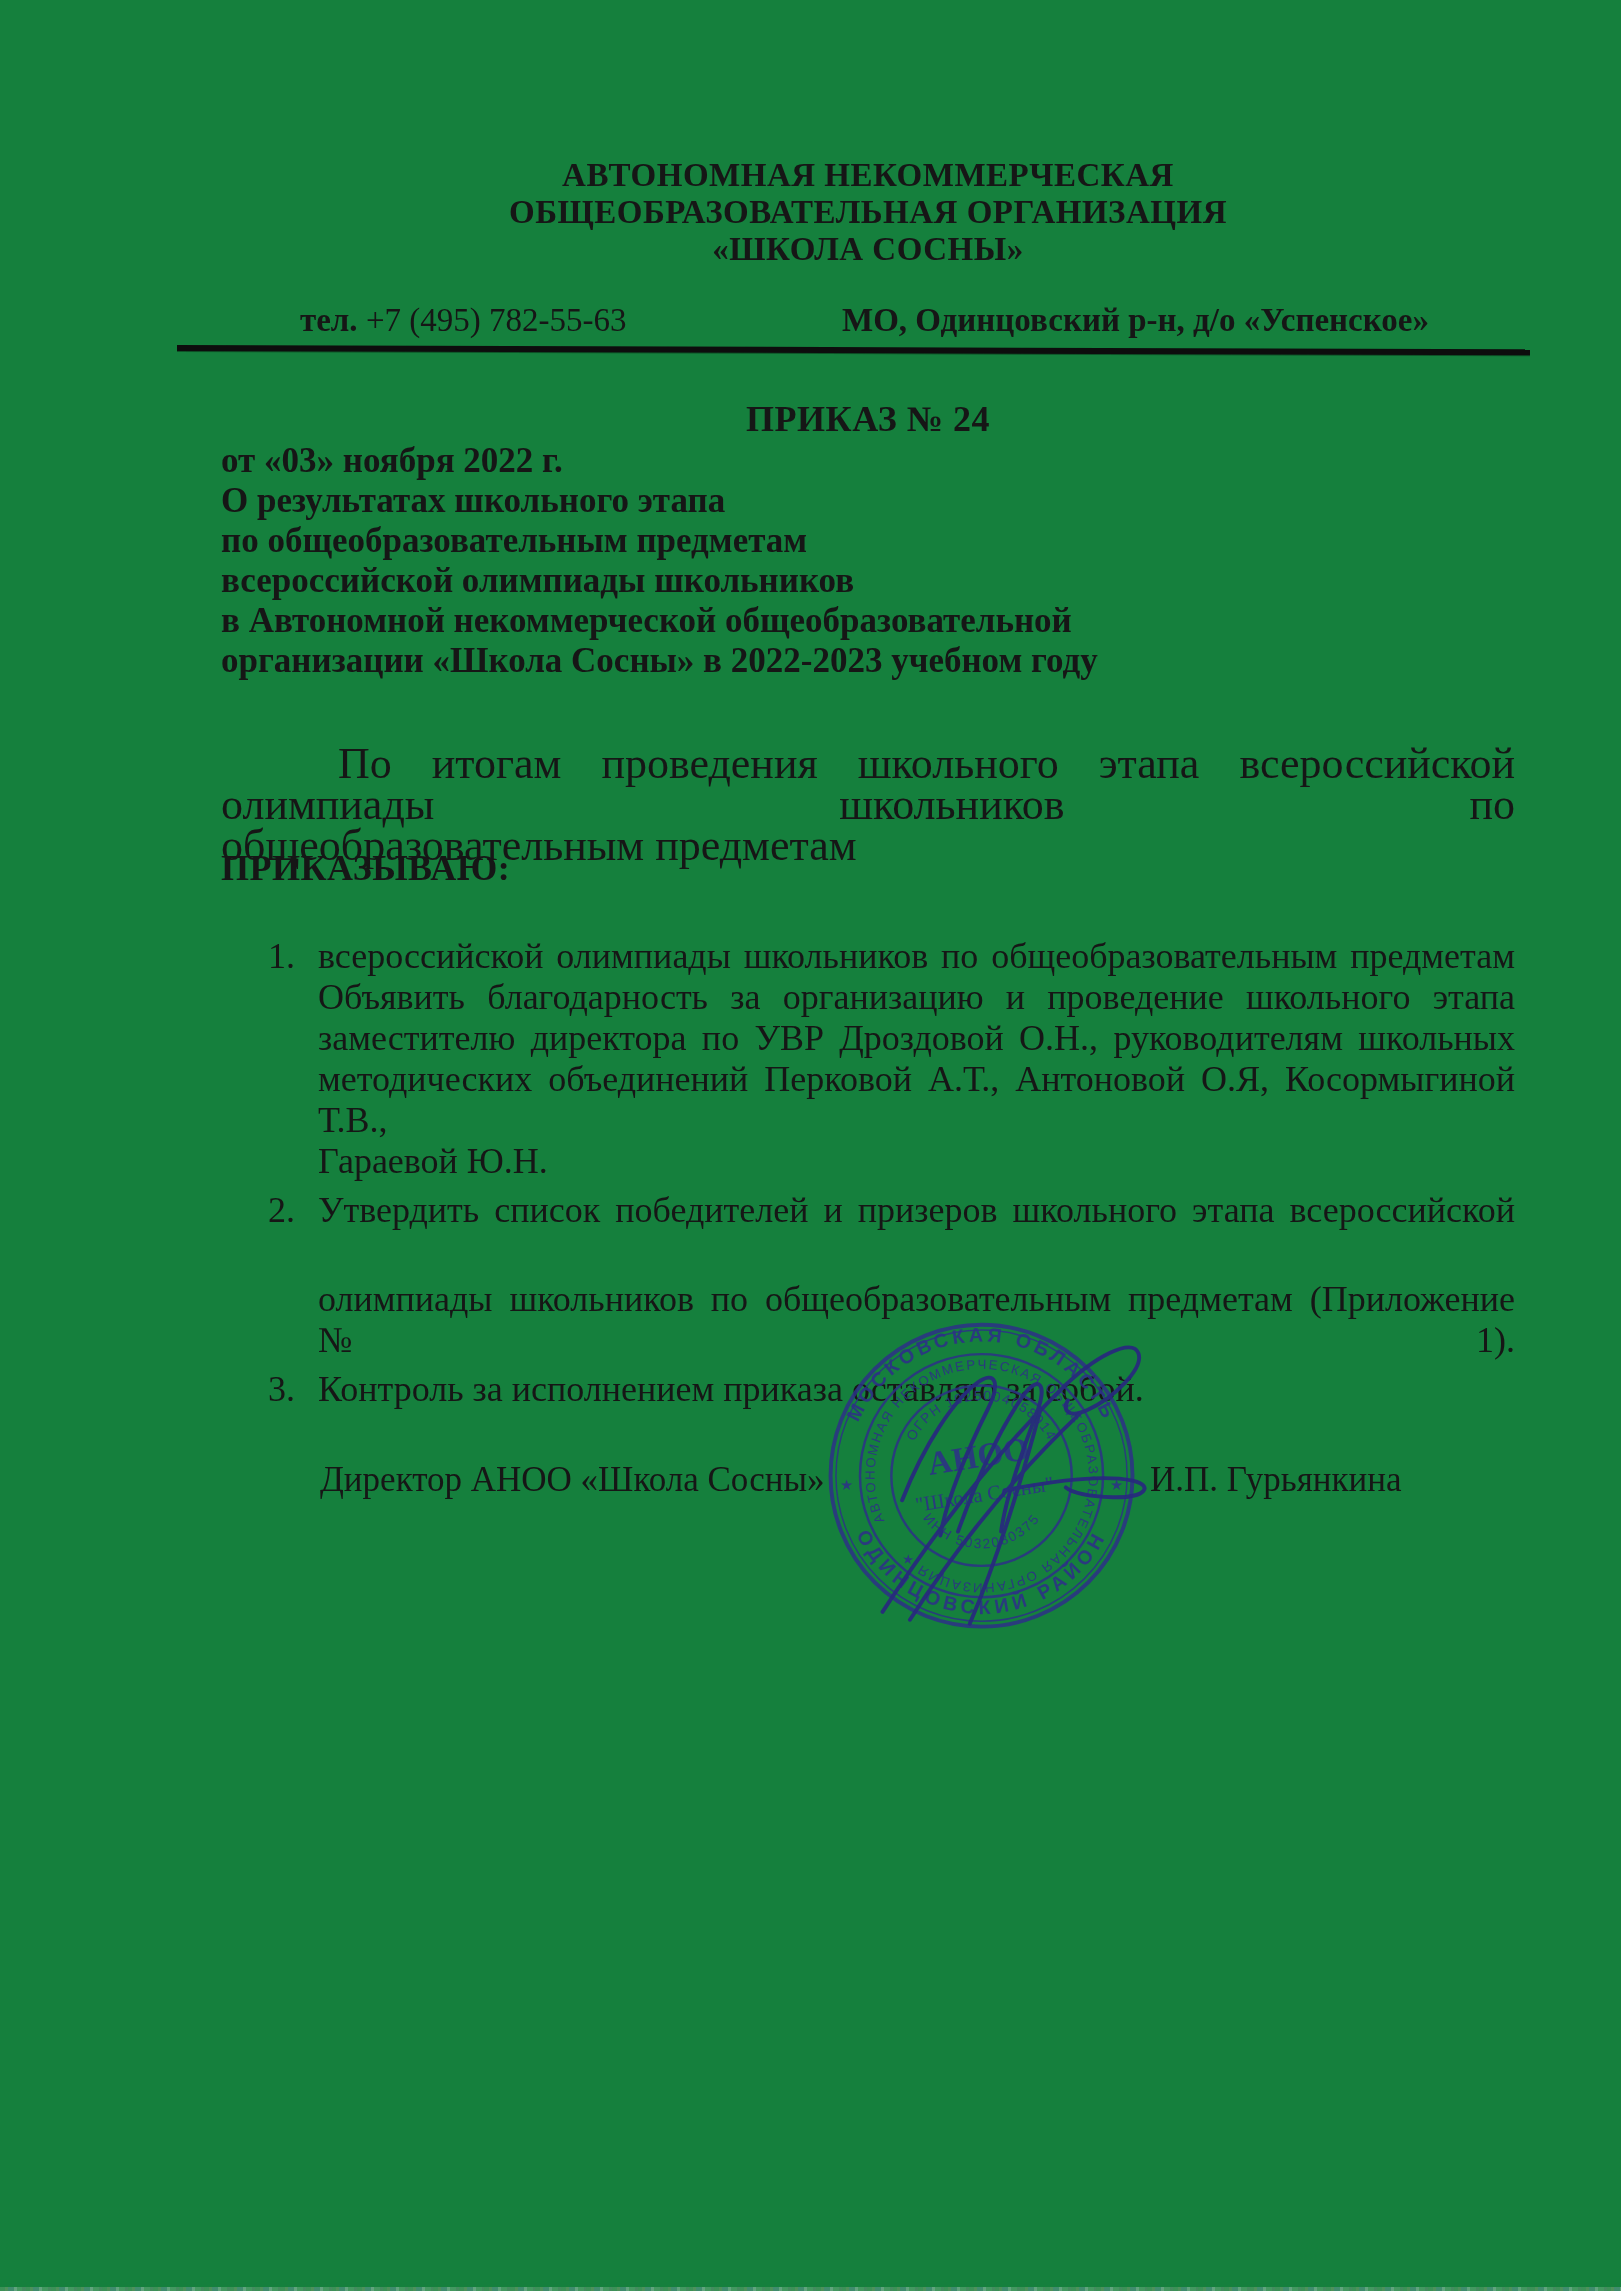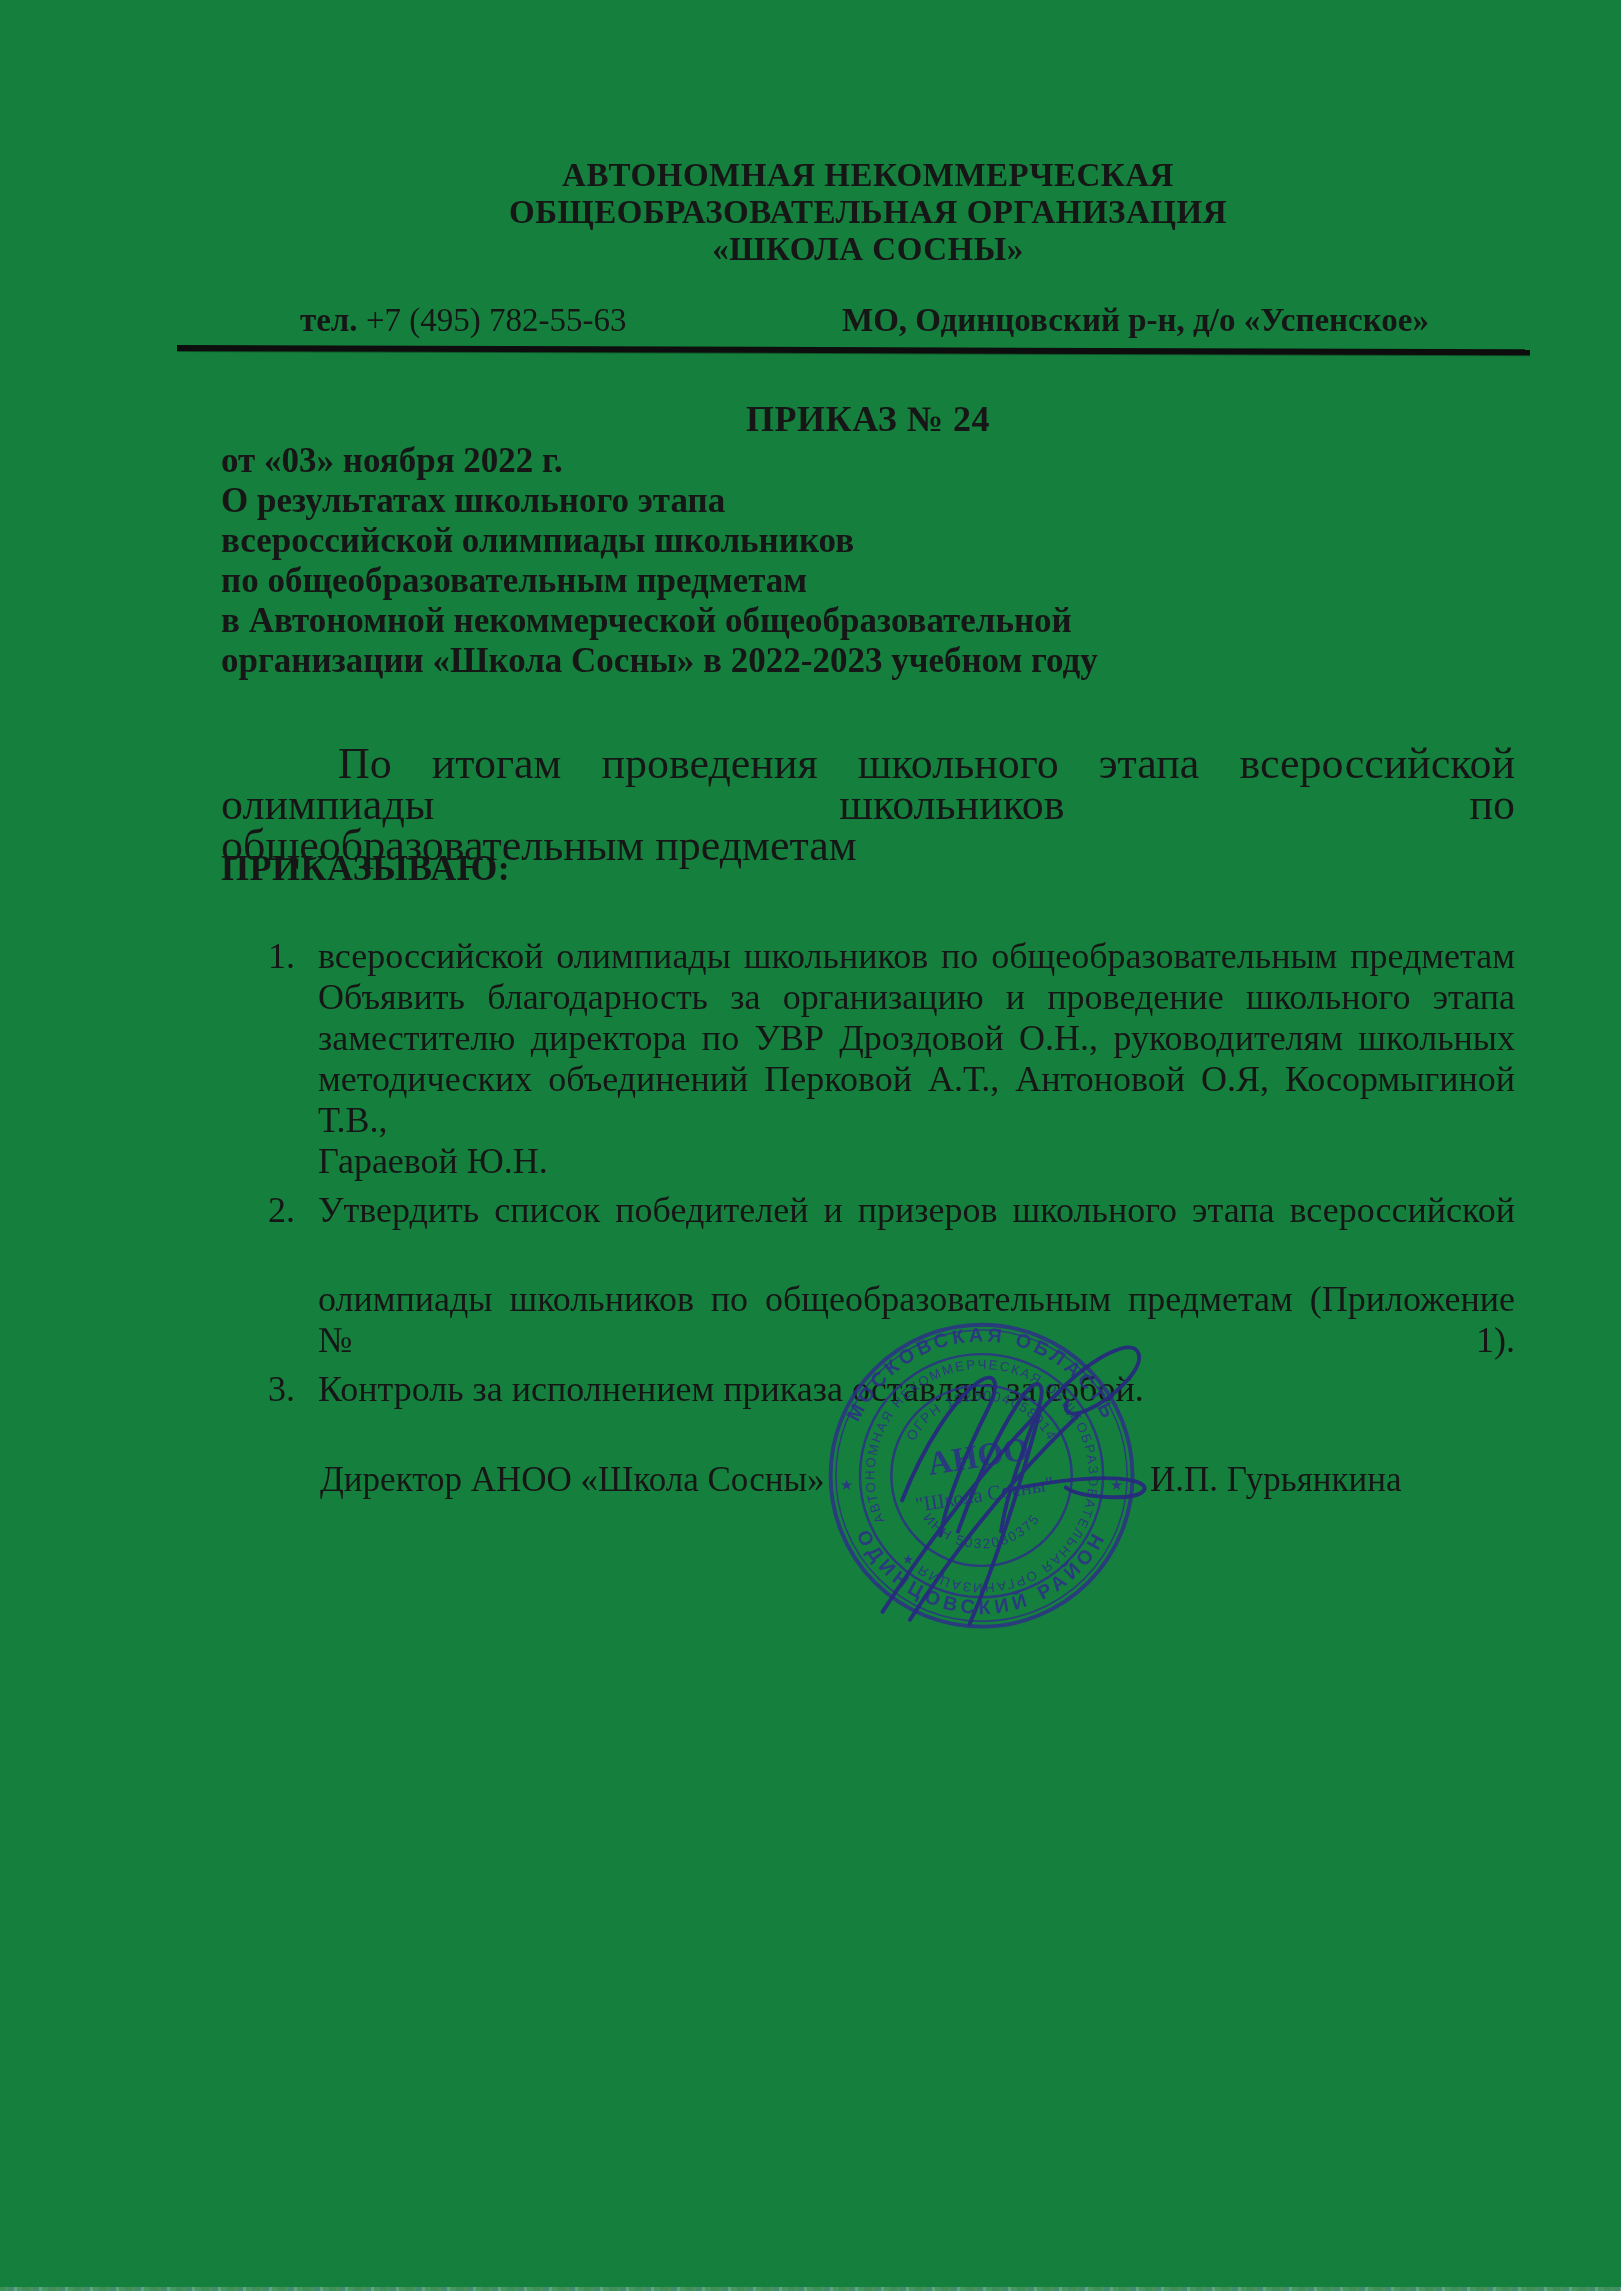--- a/index.html
+++ b/index.html
@@ -67,22 +67,22 @@
   </div>
 
   <div class="abs rule"></div>
 
   <div class="abs order-title">ПРИКАЗ № 24</div>
 
   <div class="abs subject">
     <div>от «03» ноября 2022 г.</div>
     <div>
         <div class="ln">О результатах школьного этапа</div>
+        <div class="ln">по общеобразовательным предметам</div>
         <div class="ln">всероссийской олимпиады школьников</div>
-        <div class="ln">по общеобразовательным предметам</div>
         <div class="ln">в Автономной некоммерческой общеобразовательной</div>
         <div class="ln ln-last">организации «Школа Сосны» в 2022-2023 учебном году</div>
       </div>
   </div>
 
   <div class="abs intro jblock">
       <div class="ln">По итогам проведения школьного этапа всероссийской олимпиады школьников по</div>
       <div class="ln ln-last">общеобразовательным предметам</div>
     </div>
 

